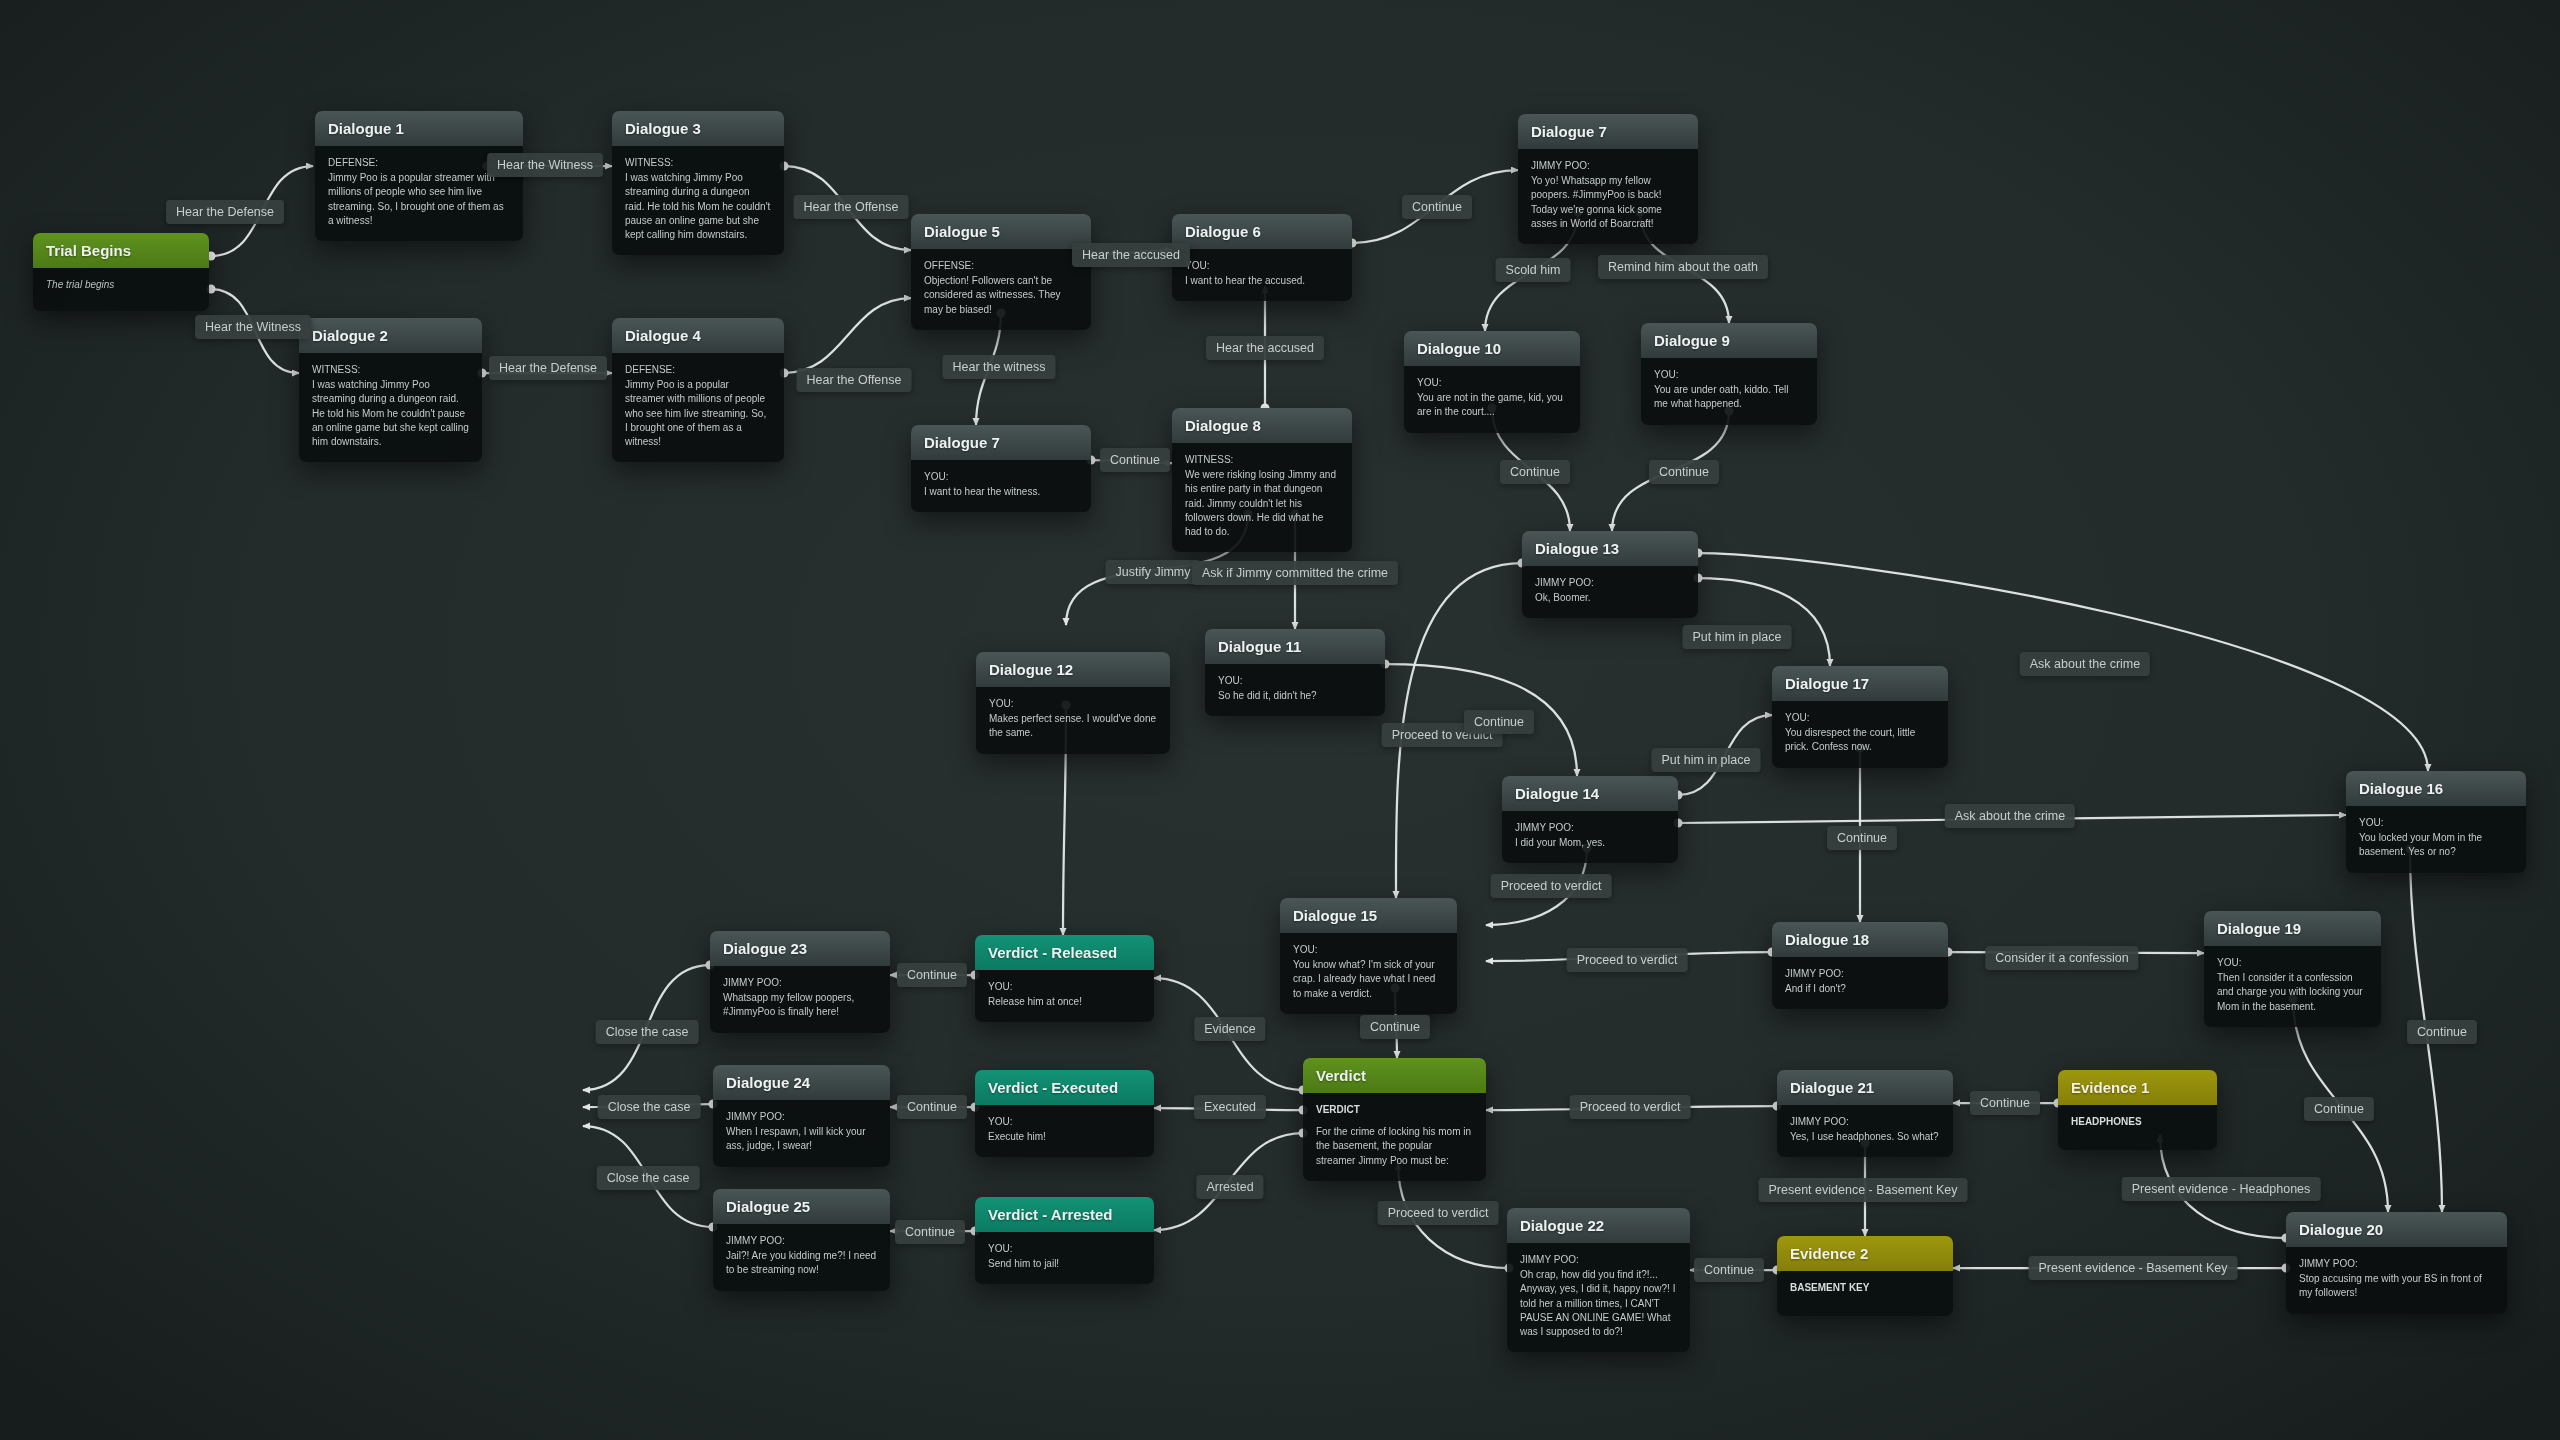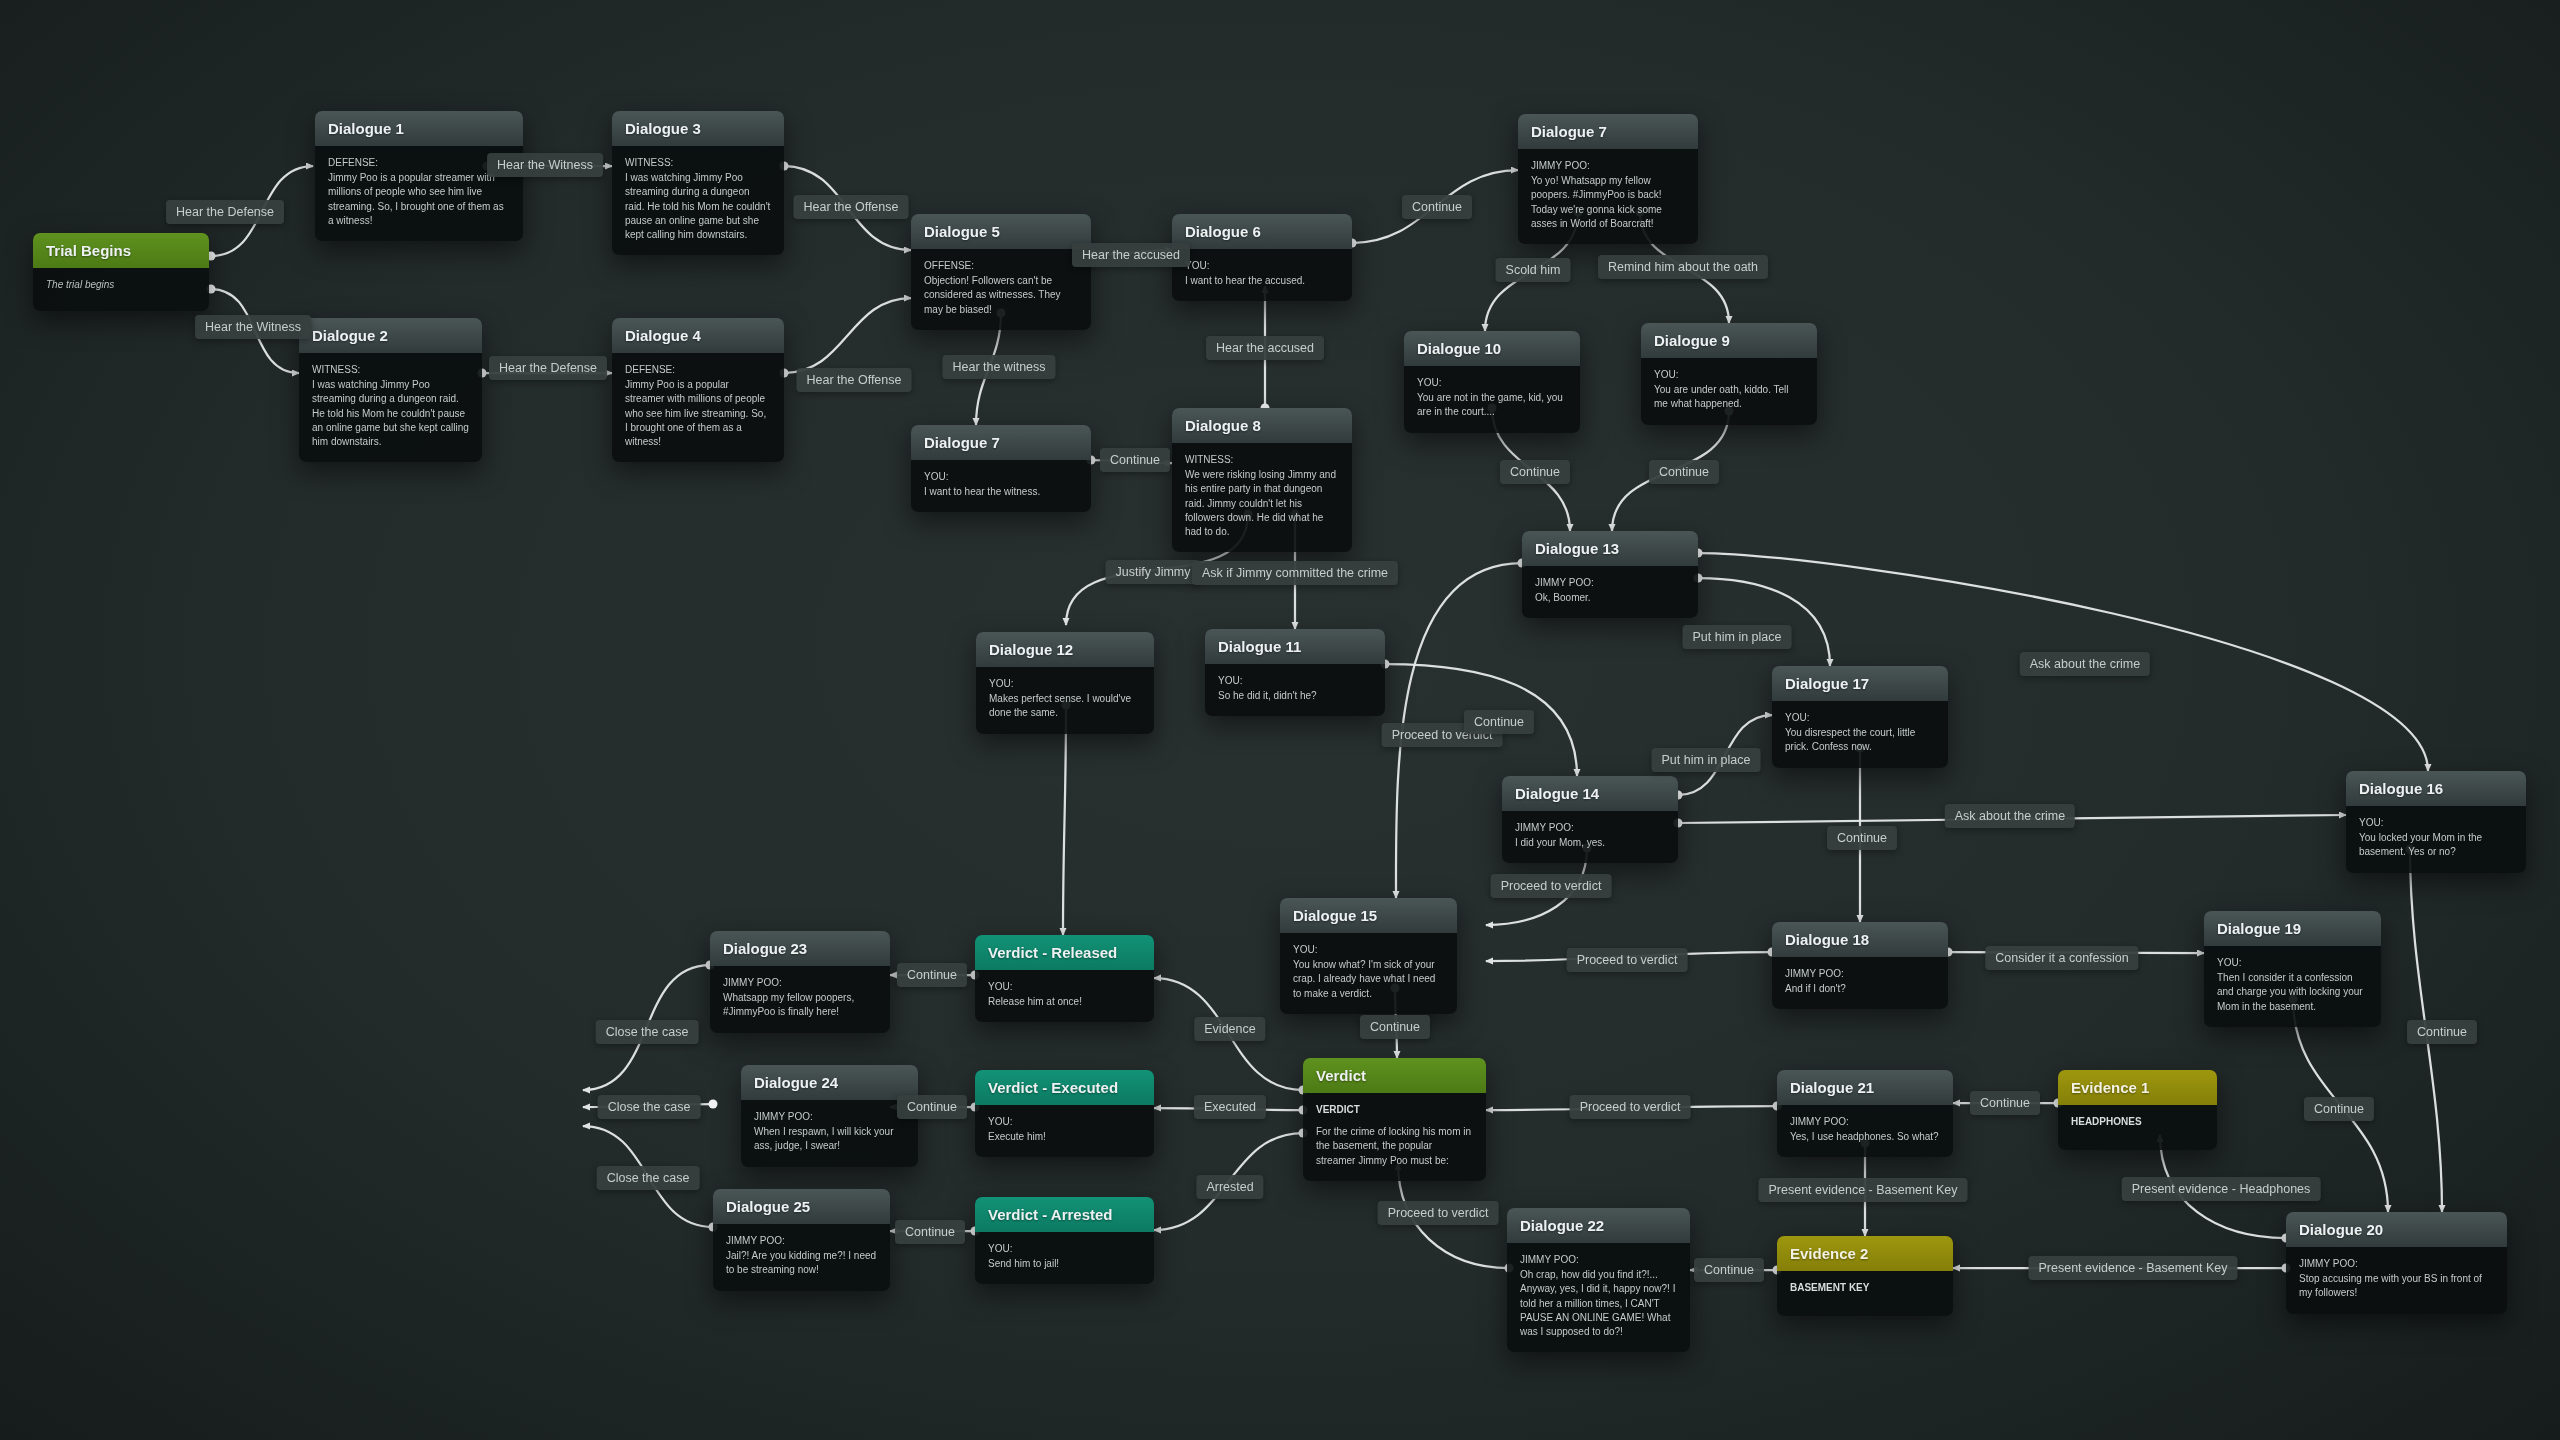--- a/index.html
+++ b/index.html
@@ -215,21 +215,21 @@
         <div class="line">You are under oath, kiddo. Tell me what happened.</div>
       </div>
     </div>
     <div class="node default" style="left: 1522px; top: 531px; width: 176px; min-height: 65px;">
       <div class="node-header">Dialogue 13</div>
       <div class="node-body">
         <div class="line">JIMMY POO:</div>
         <div class="line">Ok, Boomer.</div>
       </div>
     </div>
-    <div class="node default" style="left: 976px; top: 632px; width: 178px; min-height: 80px;">
+    <div class="node default" style="left: 976px; top: 652px; width: 194px; min-height: 80px;">
       <div class="node-header">Dialogue 12</div>
       <div class="node-body">
         <div class="line">YOU:</div>
         <div class="line">Makes perfect sense. I would've done the same.</div>
       </div>
     </div>
     <div class="node default" style="left: 1205px; top: 629px; width: 180px; min-height: 70px;">
       <div class="node-header">Dialogue 11</div>
       <div class="node-body">
         <div class="line">YOU:</div>
@@ -285,21 +285,21 @@
         <div class="line">Whatsapp my fellow poopers, #JimmyPoo is finally here!</div>
       </div>
     </div>
     <div class="node teal" style="left: 975px; top: 935px; width: 179px; min-height: 74px;">
       <div class="node-header">Verdict - Released</div>
       <div class="node-body">
         <div class="line">YOU:</div>
         <div class="line">Release him at once!</div>
       </div>
     </div>
-    <div class="node default" style="left: 713px; top: 1065px; width: 177px; min-height: 78px; margin-left: 28px;">
+    <div class="node default" style="left: 713px; top: 1065px; width: 177px; min-height: 78px;">
       <div class="node-header">Dialogue 24</div>
       <div class="node-body">
         <div class="line">JIMMY POO:</div>
         <div class="line">When I respawn, I will kick your ass, judge, I swear!</div>
       </div>
     </div>
     <div class="node teal" style="left: 975px; top: 1070px; width: 179px; min-height: 73px;">
       <div class="node-header">Verdict - Executed</div>
       <div class="node-body">
         <div class="line">YOU:</div>

